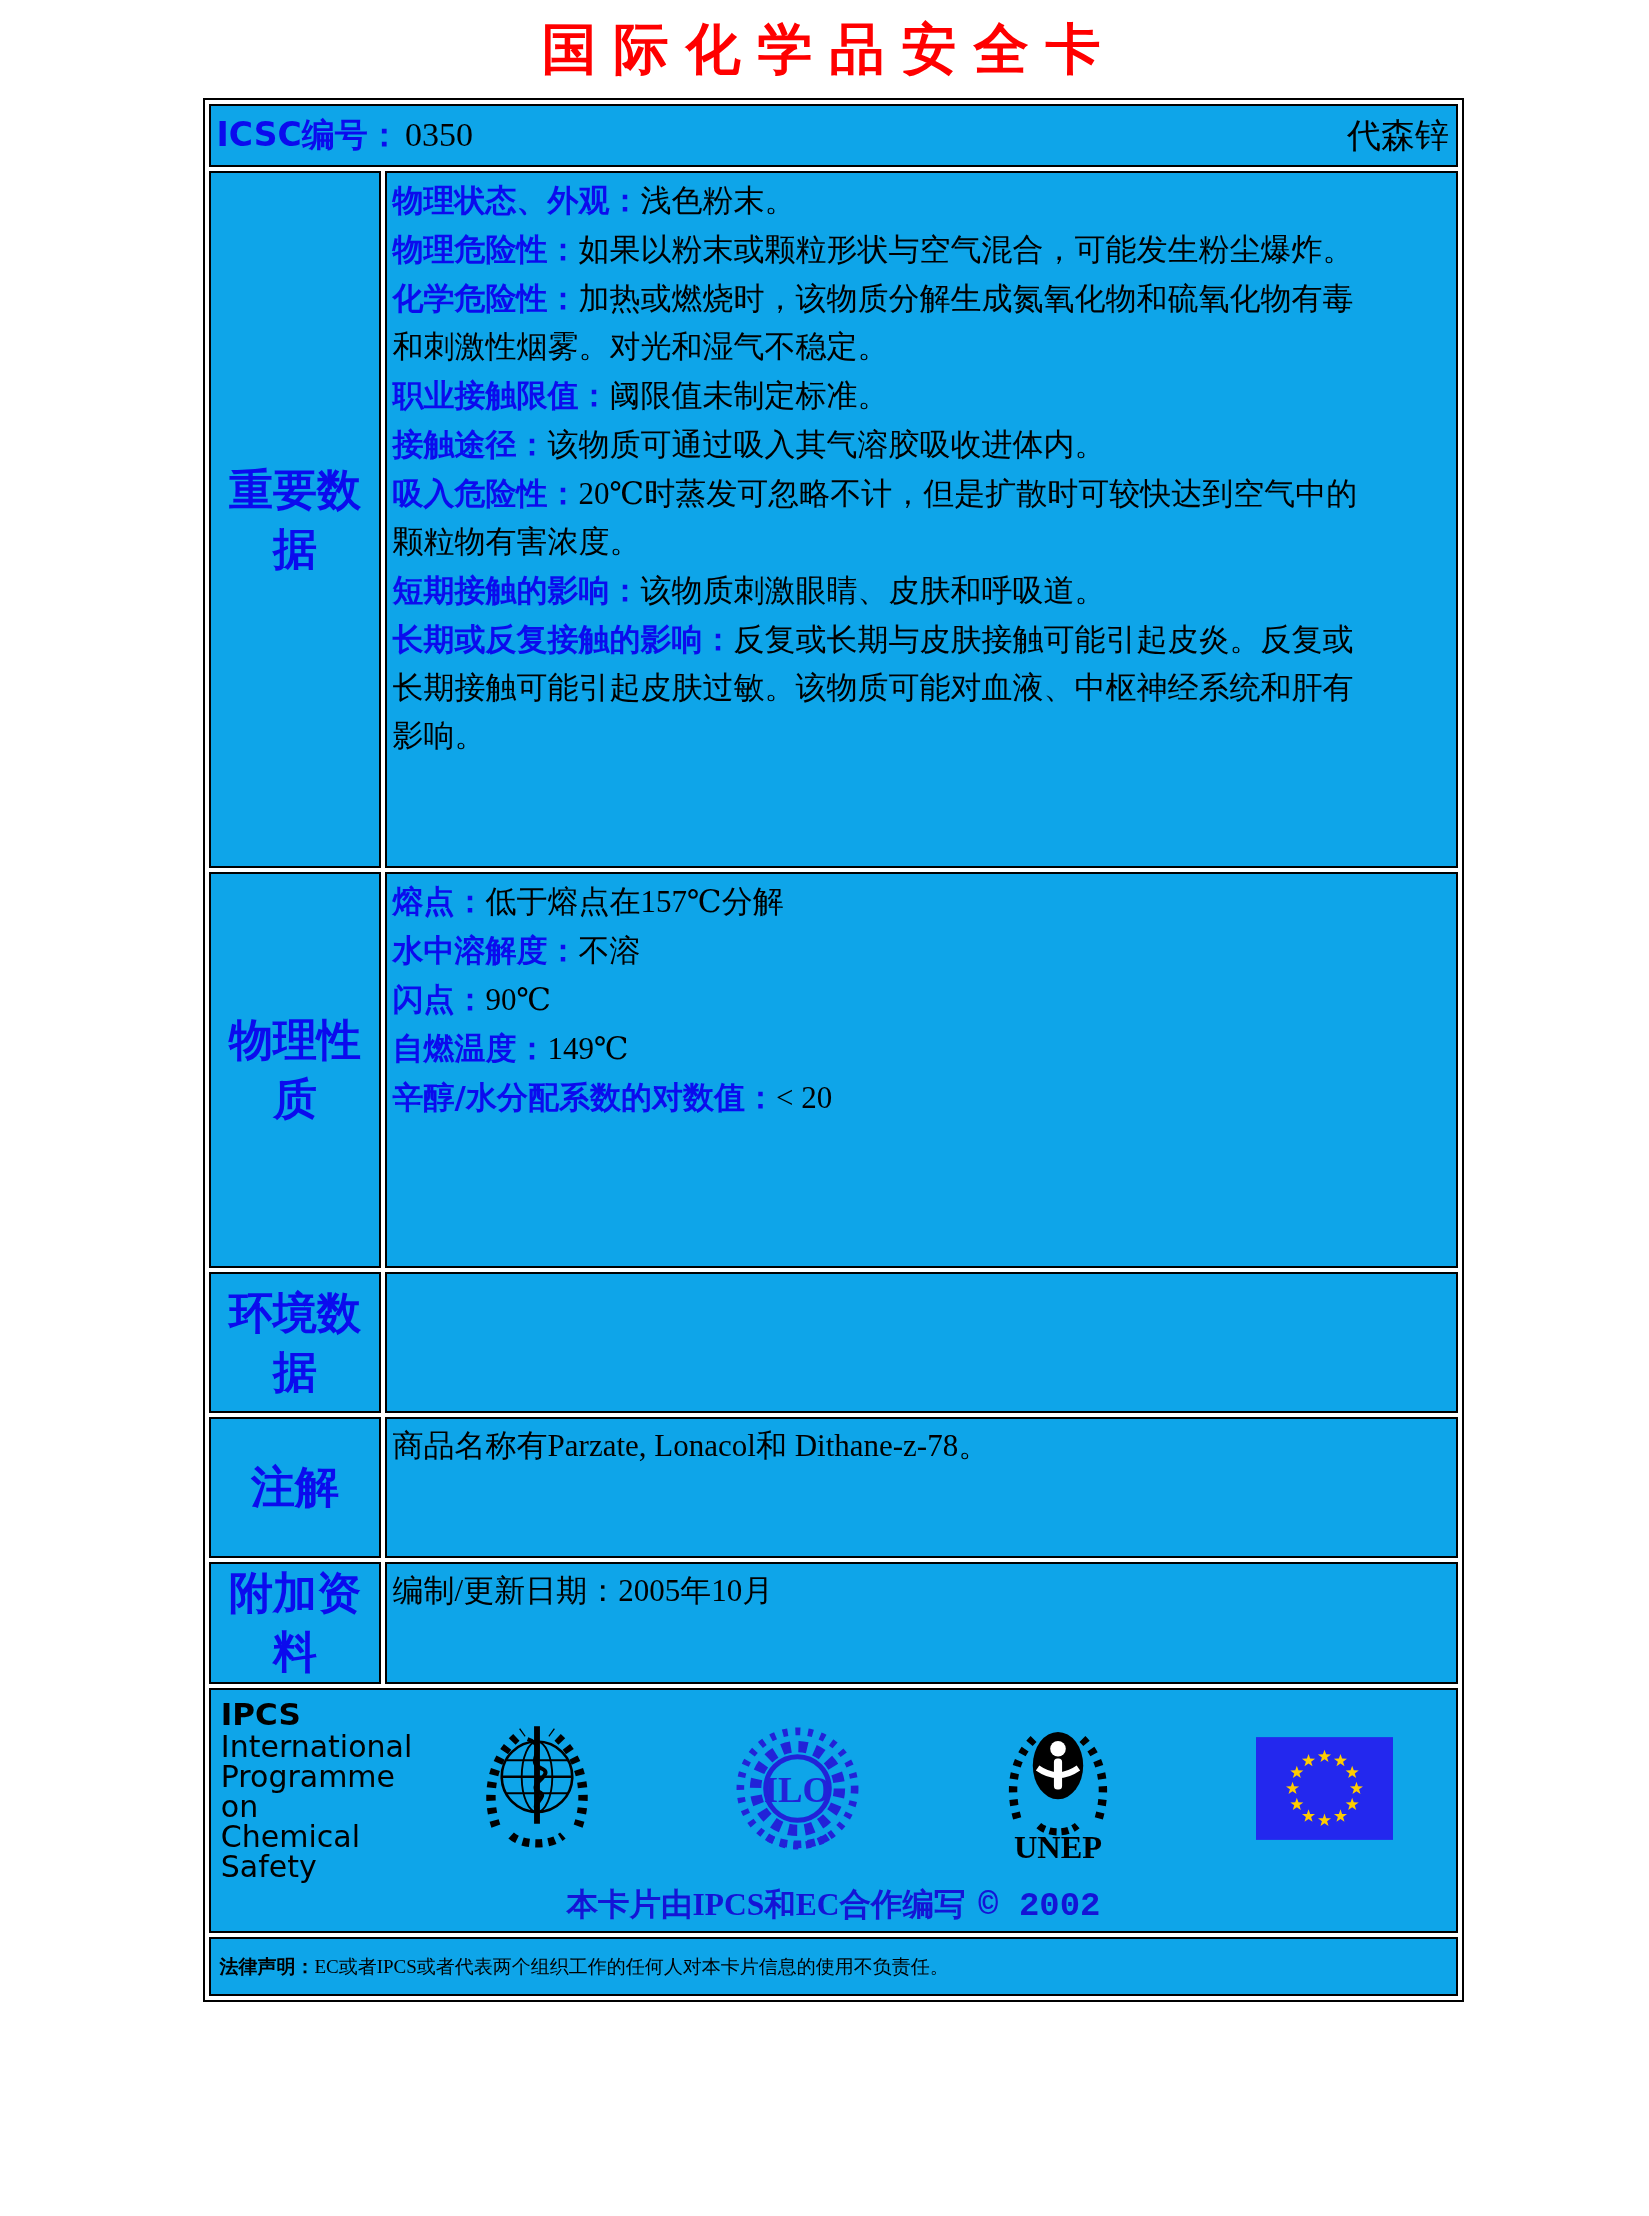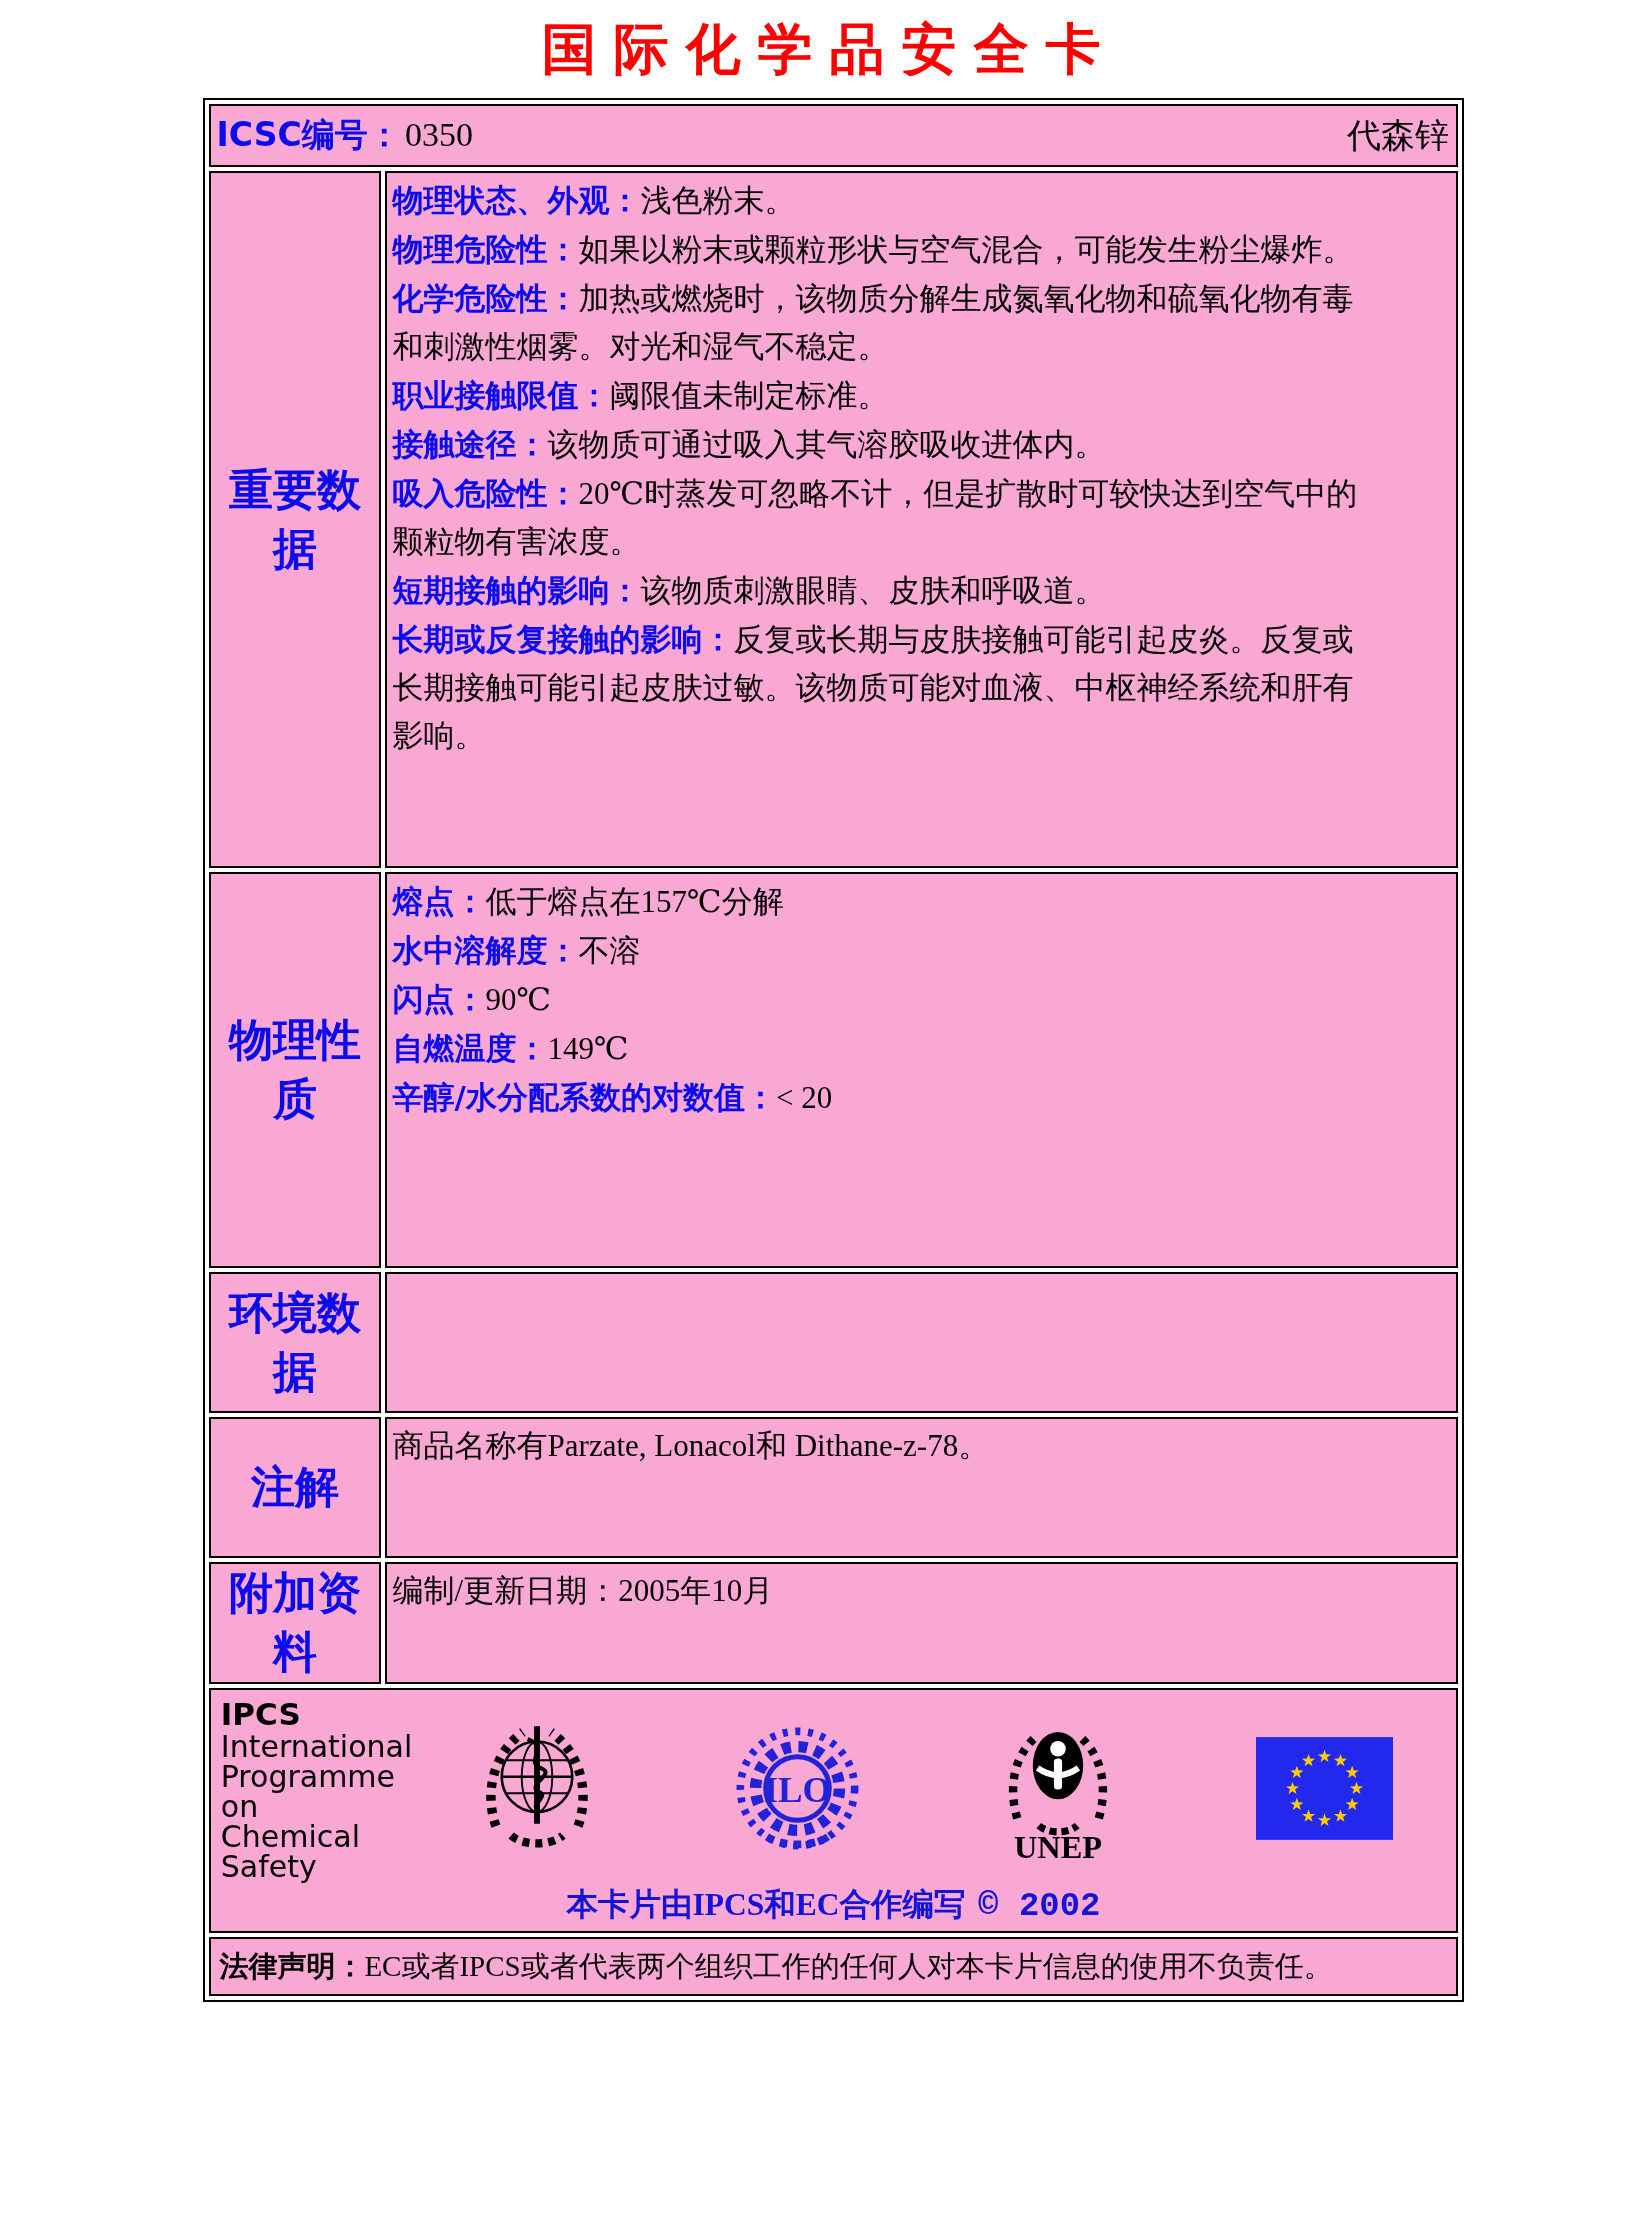--- a/index.html
+++ b/index.html
@@ -15,21 +15,21 @@
     font-family:"DejaVu Sans","Liberation Sans",sans-serif;
     font-weight:bold; font-size:55px; letter-spacing:17px;
     color:#ff0000; white-space:nowrap;
   }
   table.card {
     position:absolute; top:98px; left:203px; width:1261px;
     border:2.8px solid #000;
     border-collapse:separate; border-spacing:4.2px;
     background:#fff;
   }
-  td.cell { border:2.1px solid #000; vertical-align:top; background:#f9a8d4; padding:0;margin-left:36px; }
+  td.cell { border:2.1px solid #000; vertical-align:top; background:#0ea5e9; padding:0;margin-left:36px; }
   
   td.icsc-cell { height:59px; vertical-align:middle; }
   .icsc-flex { display:flex; justify-content:space-between; align-items:center; padding:0 7px 0 5.6px; }
   .icsc-label {
     color:#0b0bee; font-weight:bold; font-size:33px;
     font-family:"DejaVu Sans","Liberation Sans",sans-serif;
   }
   .icsc-num { font-size:34px; color:#000; margin-left:4.2px; }
   .chem-name { font-size:34px; color:#000; }
   
@@ -67,21 +67,21 @@
   .logo-strip { flex:1; display:flex; justify-content:space-around; align-items:center;gap:32px; }
   .logo-box { display:flex; flex-direction:column; align-items:center; }
   .credit-line {
     text-align:center; margin-top:2.8px;
     color:#1414d6; font-weight:bold; font-size:31.5px;
     font-family:"Liberation Serif","DejaVu Serif",serif;
   }
   .credit-copy { font-weight:bold; font-size:34px; margin-left:12.6px;font-family:Liberation Mono, monospace; }
   
   td.legal-cell { height:55px; vertical-align:middle; padding:0 8.4px; }
-  .legal-text { font-size:29px; line-height:36px; }
+  .legal-text { font-size:19px; line-height:36px; }
   .legal-label {
     font-weight:bold;
     font-family:"DejaVu Sans","Liberation Sans",sans-serif;
   }
 </style>
 </head>
 <body>
 
 <div class="page-title">国际化学品安全卡</div>
 

